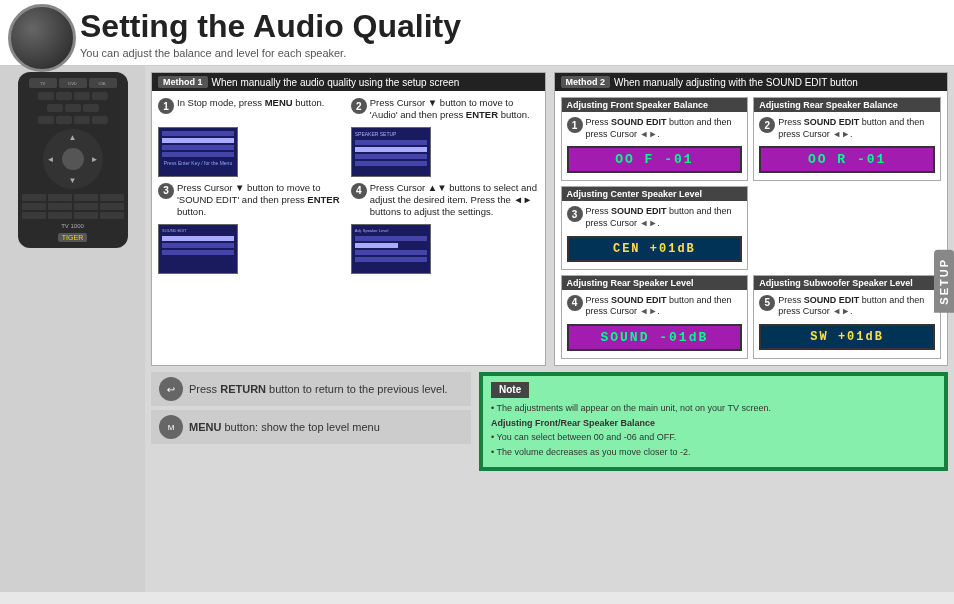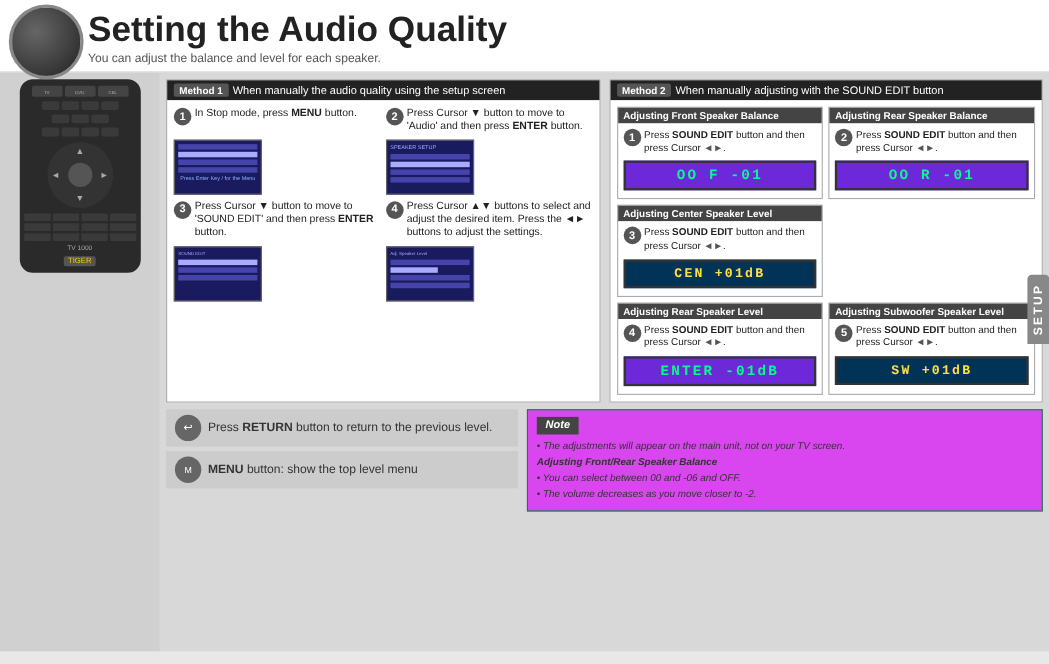--- a/index.html
+++ b/index.html
@@ -240,46 +240,45 @@
       flex-shrink: 0;
     }
 
     .speaker-text {
       font-size: 9px;
       line-height: 1.3;
       color: #222;
     }
 
     .lcd-display {
-      background: #6d28d9;
+      background: #a21caf;
       color: #00ff88;
       font-family: 'Courier New', monospace;
       font-size: 13px;
       font-weight: bold;
       padding: 4px 8px;
       text-align: center;
       letter-spacing: 2px;
       border: 2px solid #333;
       margin: 2px 0;
     }
 
     .lcd-display.blue-bg {
       background: #003355;
       color: #fde047;
       font-size: 12px;
     }
 
     
     .note-box {
-      background: #d946ef;
-      border: 1px solid #15803d;
+      background: #86efac;
+      border: 4px solid #15803d;
       padding: 6px 8px;
       font-size: 9px;
       line-height: 1.4;
-      font-style: italic;
     }
 
     .note-header {
       background: #444;
       color: white;
       display: inline-block;
       padding: 1px 8px;
       font-size: 10px;
       font-weight: bold;
       margin-bottom: 4px;
@@ -547,21 +546,21 @@
 
             <div class="speaker-section">
               <div class="speaker-header">
                 <span>Adjusting Rear Speaker Level</span>
               </div>
               <div class="speaker-content">
                 <div style="display:flex;gap:3px;align-items:flex-start;">
                   <div class="speaker-num">4</div>
                   <div class="speaker-text">Press <strong>SOUND EDIT</strong> button and then press Cursor <span class="arrow-symbol">◄►</span>.</div>
                 </div>
-                <div class="lcd-display">ENTER -01dB</div>
+                <div class="lcd-display">SOUND -01dB</div>
               </div>
             </div>
 
             <div class="speaker-section">
               <div class="speaker-header">
                 <span>Adjusting Subwoofer Speaker Level</span>
               </div>
               <div class="speaker-content">
                 <div style="display:flex;gap:3px;align-items:flex-start;">
                   <div class="speaker-num">5</div>

